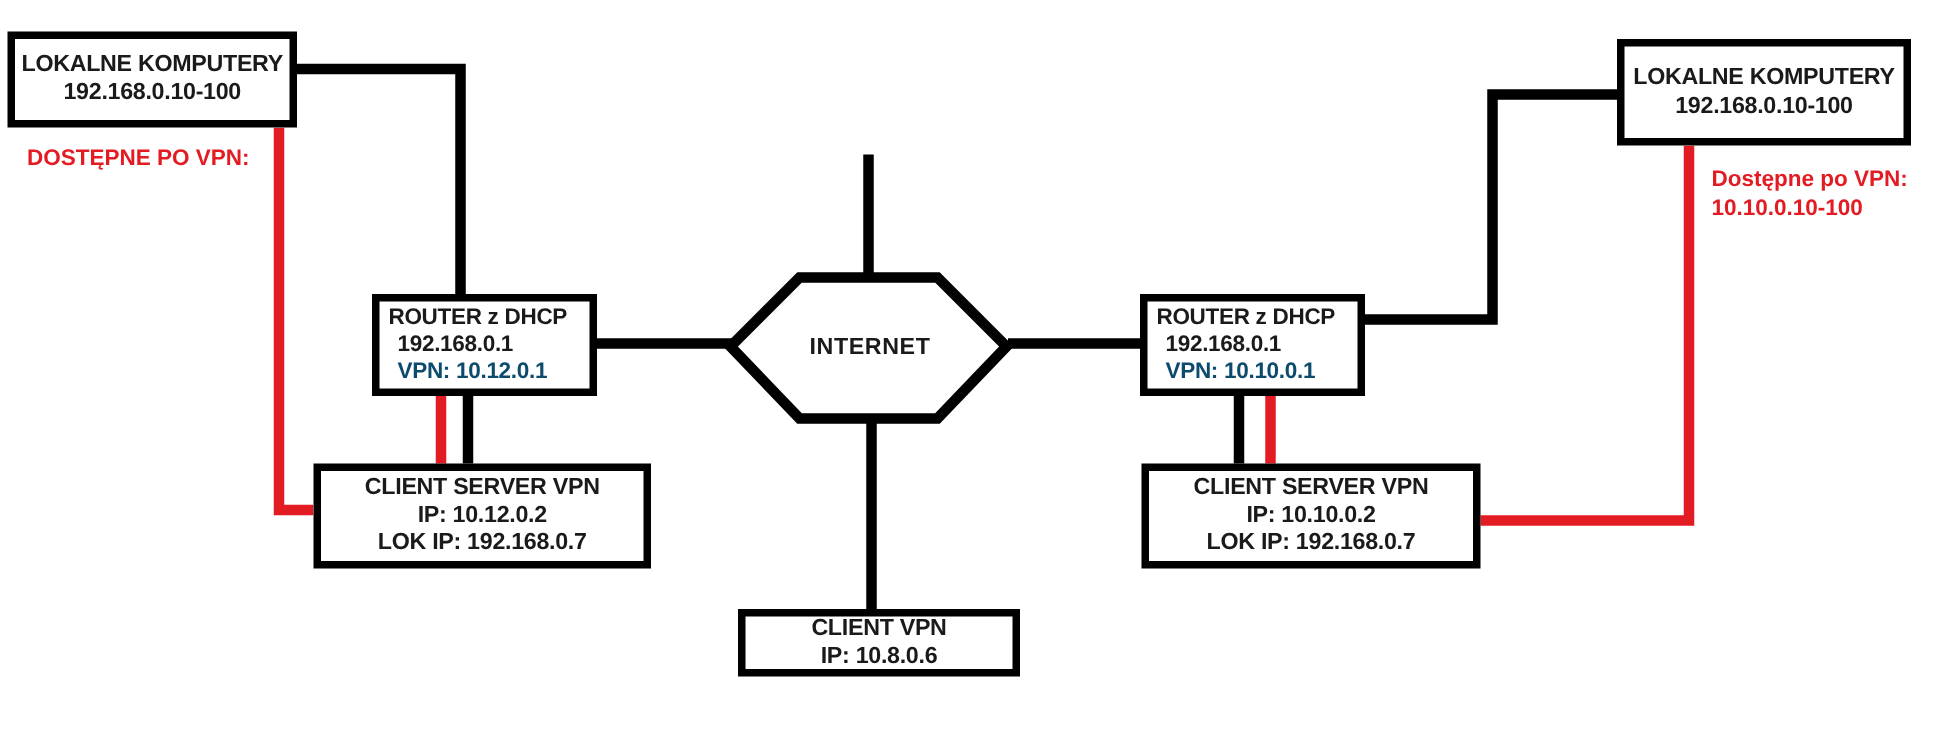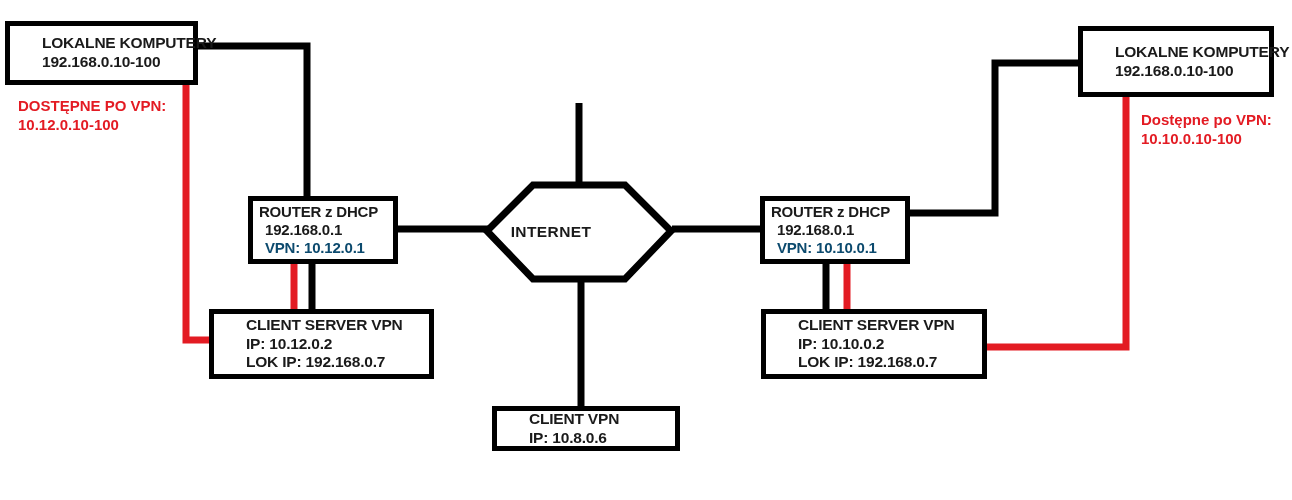--- a/index.html
+++ b/index.html
@@ -24,26 +24,26 @@
     width: 1292px;
     height: 500px;
   }
   .node {
     position: absolute;
     box-sizing: border-box;
     background: #ffffff;
     border: 5px solid #000000;
     display: flex;
     flex-direction: column;
+    align-items: center;
     justify-content: center;
     color: #1a1a1a;
     font-weight: bold;
     letter-spacing: -0.2px;
     z-index: 3;
-    padding-left: 32px;
   }
   .node .line {
     white-space: nowrap;
     line-height: 1.22;
   }
   .node .line.red {
     color: #0c4a6e;
   }
   .node.align-left {
     align-items: flex-start;
@@ -113,21 +113,20 @@
     <polygon points="487,231 533,185 625,185 671,231 625,279 533,279" fill="#ffffff" stroke="#000000" stroke-width="7"></polygon>
   </svg>
 
   <div class="node" style="left:5px; top:21px; width:193px; height:64px; font-size:15.5px;">
     <span class="line">LOKALNE KOMPUTERY</span>
     <span class="line">192.168.0.10-100</span>
   </div>
 
   <div class="note" style="left:18px; top:96px; font-size:15px;">
     <span class="note-line">DOSTĘPNE PO VPN:</span>
-    <span class="note-line">10.12.0.10-100</span>
   </div>
 
 
   <div class="node" style="left:1078px; top:26px; width:196px; height:71px; font-size:15.5px;">
     <span class="line">LOKALNE KOMPUTERY</span>
     <span class="line">192.168.0.10-100</span>
   </div>
 
   <div class="note" style="left:1141px; top:110px; font-size:15px;">
     <span class="note-line">Dostępne po VPN:</span>
@@ -139,21 +138,21 @@
     <span class="line">192.168.0.1</span>
     <span class="line red">VPN: 10.12.0.1</span>
   </div>
 
   <div class="node align-left" style="left:760px; top:196px; width:150px; height:68px; font-size:15px;">
     <span class="line center-line">ROUTER z DHCP</span>
     <span class="line">192.168.0.1</span>
     <span class="line red">VPN: 10.10.0.1</span>
   </div>
 
-  <div class="hex" style="left:459px; top:185px; width:184px; height:94px; font-size:15.5px;">
+  <div class="hex" style="left:488px; top:185px; width:184px; height:94px; font-size:15.5px;">
     <span class="hex-label">INTERNET</span>
   </div>
 
   <div class="node" style="left:209px; top:309px; width:225px; height:70px; font-size:15.5px;">
     <span class="line">CLIENT SERVER VPN</span>
     <span class="line">IP: 10.12.0.2</span>
     <span class="line">LOK IP: 192.168.0.7</span>
   </div>
 
   <div class="node" style="left:761px; top:309px; width:226px; height:70px; font-size:15.5px;">

